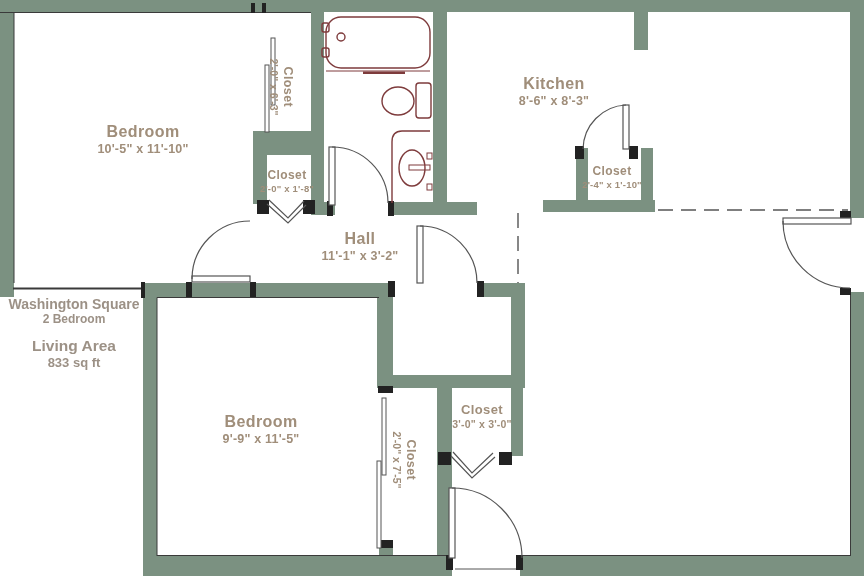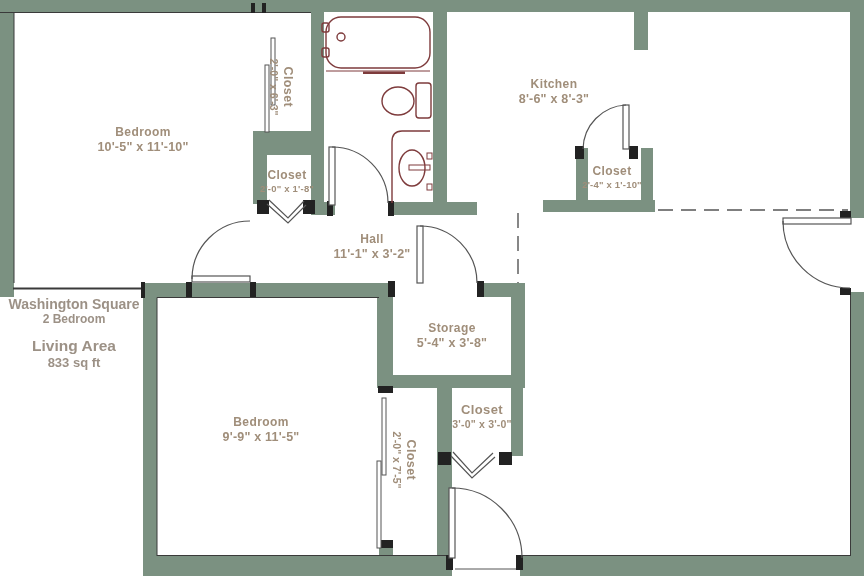--- a/index.html
+++ b/index.html
@@ -2,21 +2,21 @@
 <html><head>
 <meta charset="utf-8">
 <style>
   html,body{margin:0;padding:0;background:#ffffff;}
   #plan{position:relative;width:864px;height:576px;background:#ffffff;overflow:hidden;
         font-family:"Liberation Sans",sans-serif;}
   .wall{position:absolute;background:#7b9181;}
   svg.layer{position:absolute;left:0;top:0;}
   .label{position:absolute;text-align:center;color:#a08e7a;font-weight:bold;
          transform:translate(-50%,-50%);white-space:nowrap;line-height:1.25;}
-  .label .nm{display:block;font-size:12px;letter-spacing:.4px;}
+  .label .nm{display:block;font-size:16px;letter-spacing:.4px;}
   .label .dm{display:block;font-size:12.5px;letter-spacing:.2px;}
   .label.small .nm{font-size:12px;}
   .label.small .dm{font-size:9.5px;}
   .label.mid .nm{font-size:13px;}
   .label.mid .dm{font-size:10.5px;}
   .vlab{position:absolute;transform:translate(-50%,-50%);writing-mode:vertical-rl;
         text-align:center;color:#a08e7a;font-weight:bold;white-space:nowrap;line-height:1.2;}
   .vlab .nm{display:block;font-size:12.5px;letter-spacing:.4px;}
   .vlab .dm{display:block;font-size:10.5px;}
   .titleblock{position:absolute;left:0;top:296px;width:148px;text-align:center;
@@ -196,29 +196,25 @@
     <span class="nm">Kitchen</span>
     <span class="dm">8'-6" x 8'-3"</span>
   </div>
 
   <div class="label small" style="left:612px;top:177px;">
     <span class="nm">Closet</span>
     <span class="dm">2'-4" x 1'-10"</span>
   </div>
 
 
-  <div class="label" style="left:360px;top:247px;margin-left:12px;">
+  <div class="label" style="left:360px;top:247px;">
     <span class="nm">Hall</span>
     <span class="dm">11'-1" x 3'-2"</span>
   </div>
 
-  <div class="label" style="left:452px;top:336px;">
-    <span class="nm">Storage</span>
-    <span class="dm">5'-4" x 3'-8"</span>
-  </div>
 
   <div class="label mid" style="left:482px;top:417px;">
     <span class="nm">Closet</span>
     <span class="dm">3'-0" x 3'-0"</span>
   </div>
 
   <div class="vlab" style="left:404px;top:460px;">
     <span class="nm">Closet</span>
     <span class="dm">2'-0" x 7'-5"</span>
   </div>

